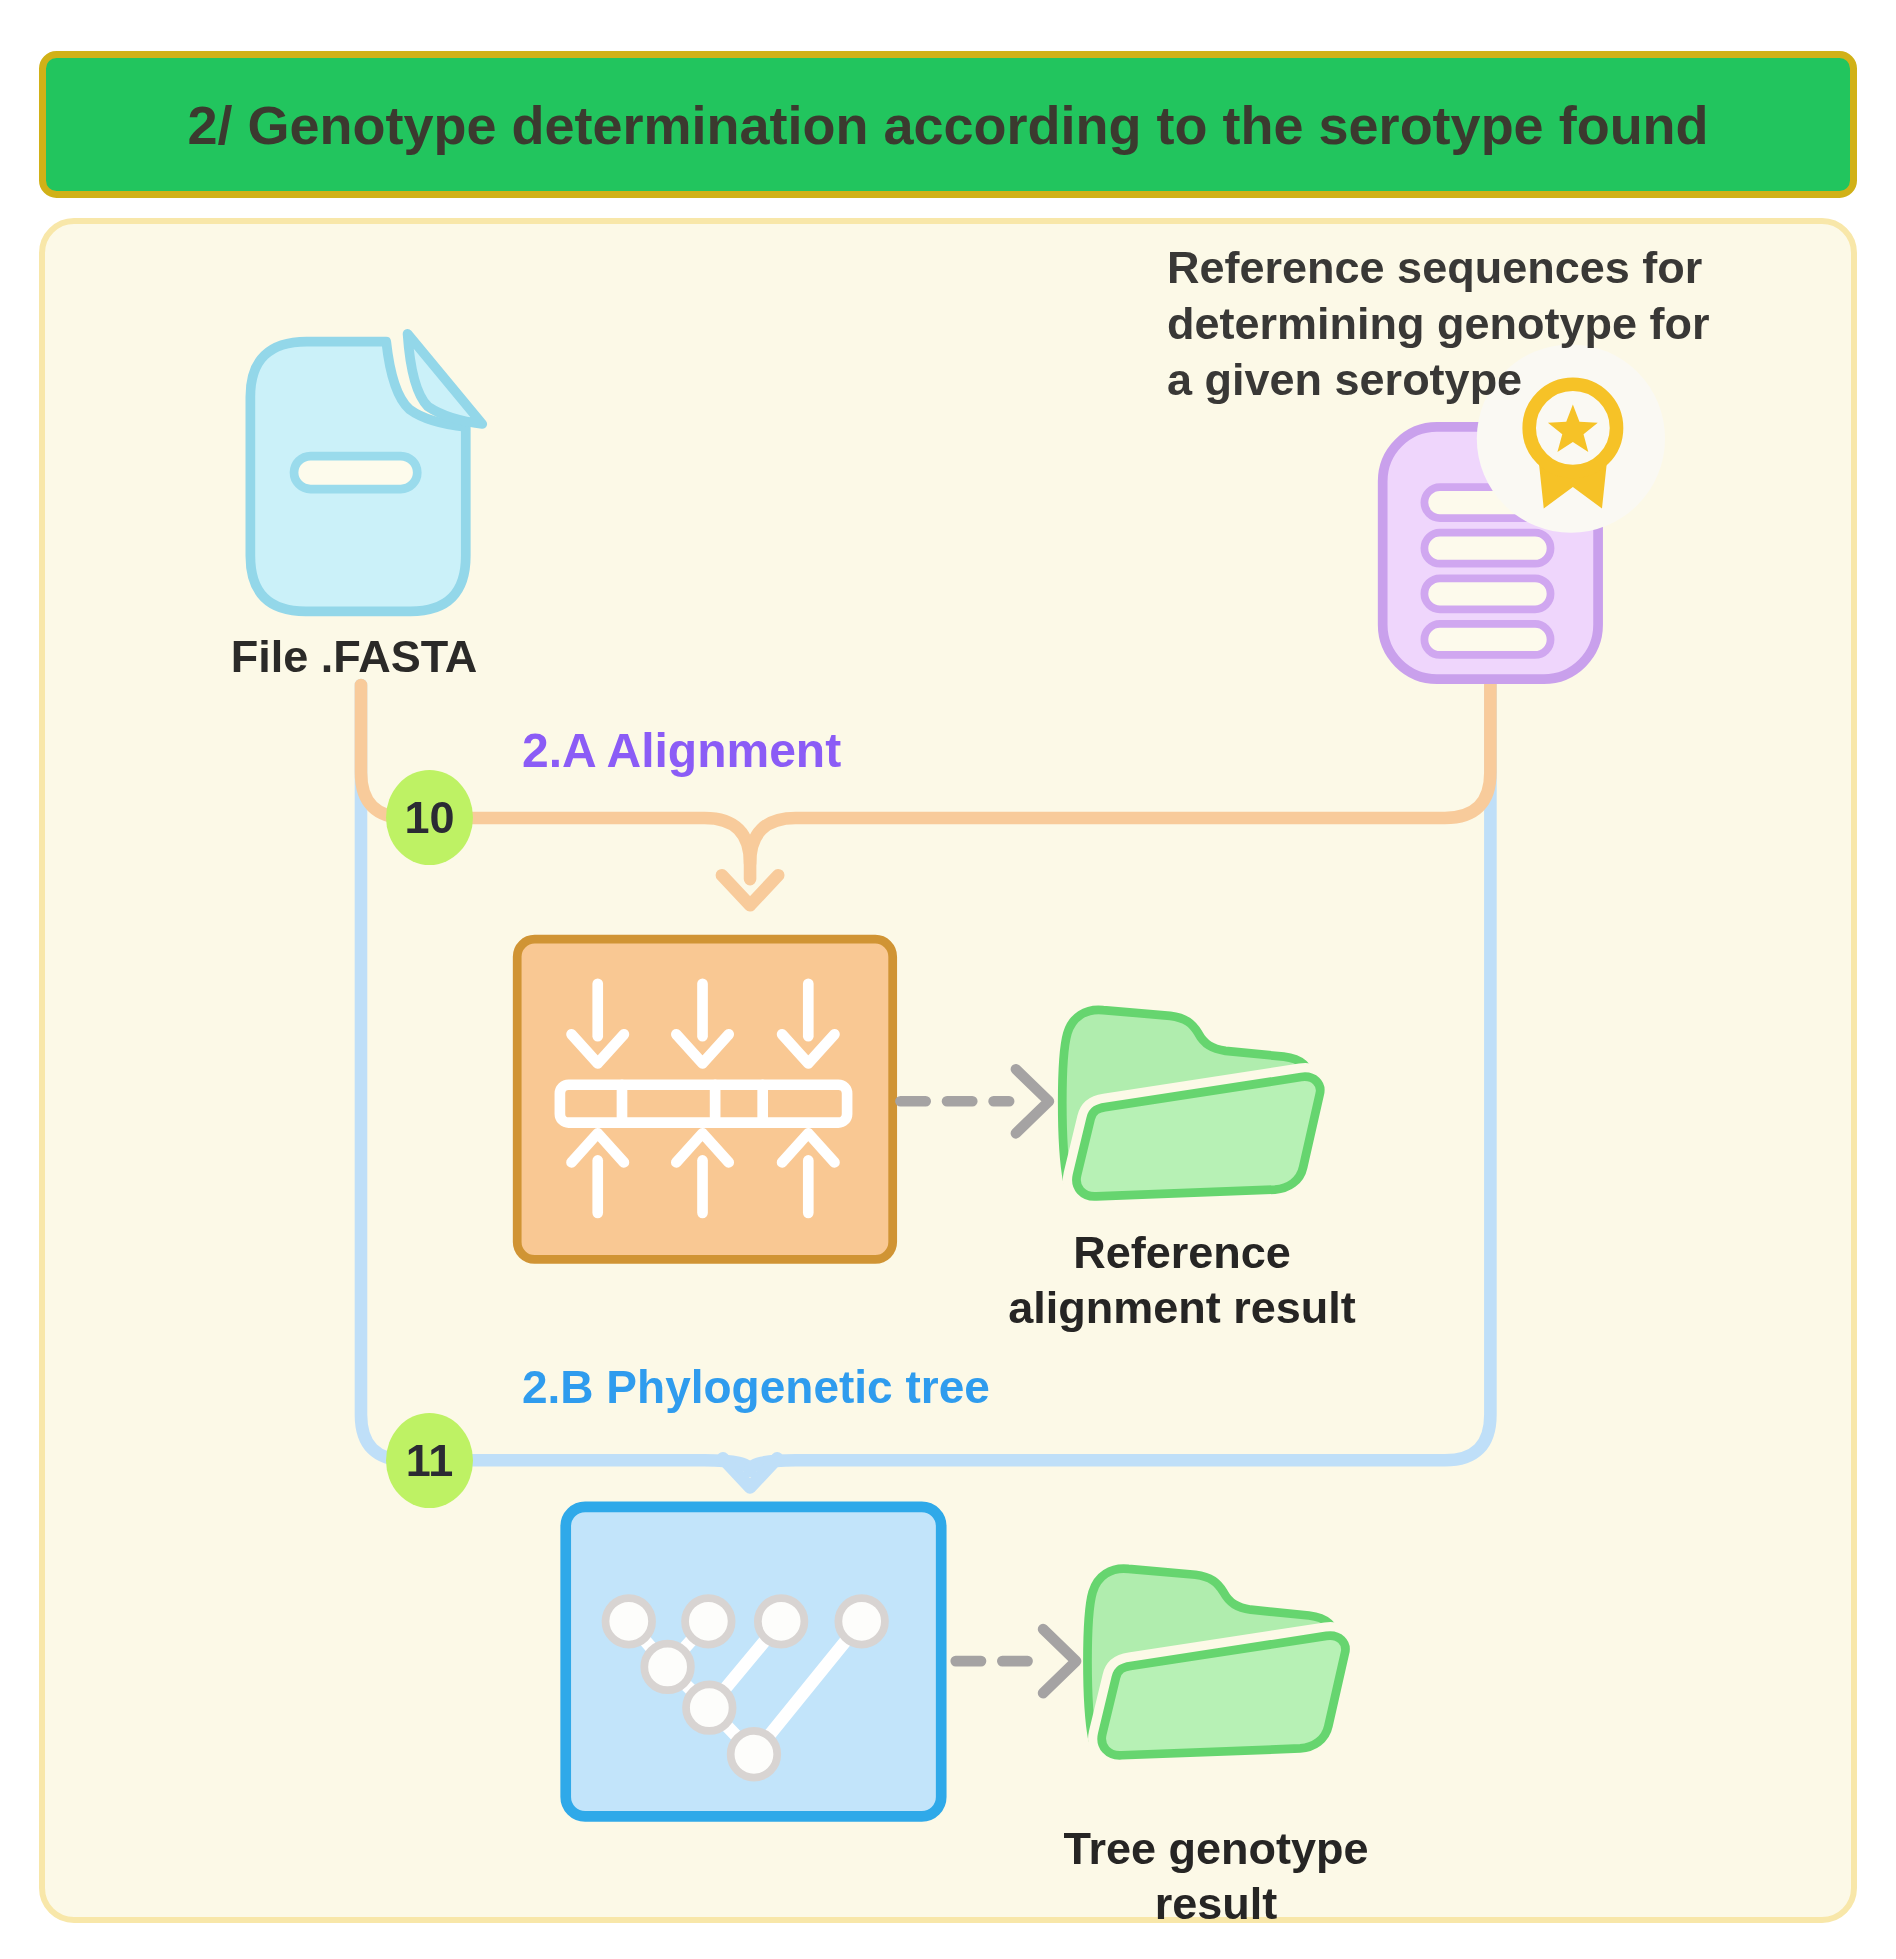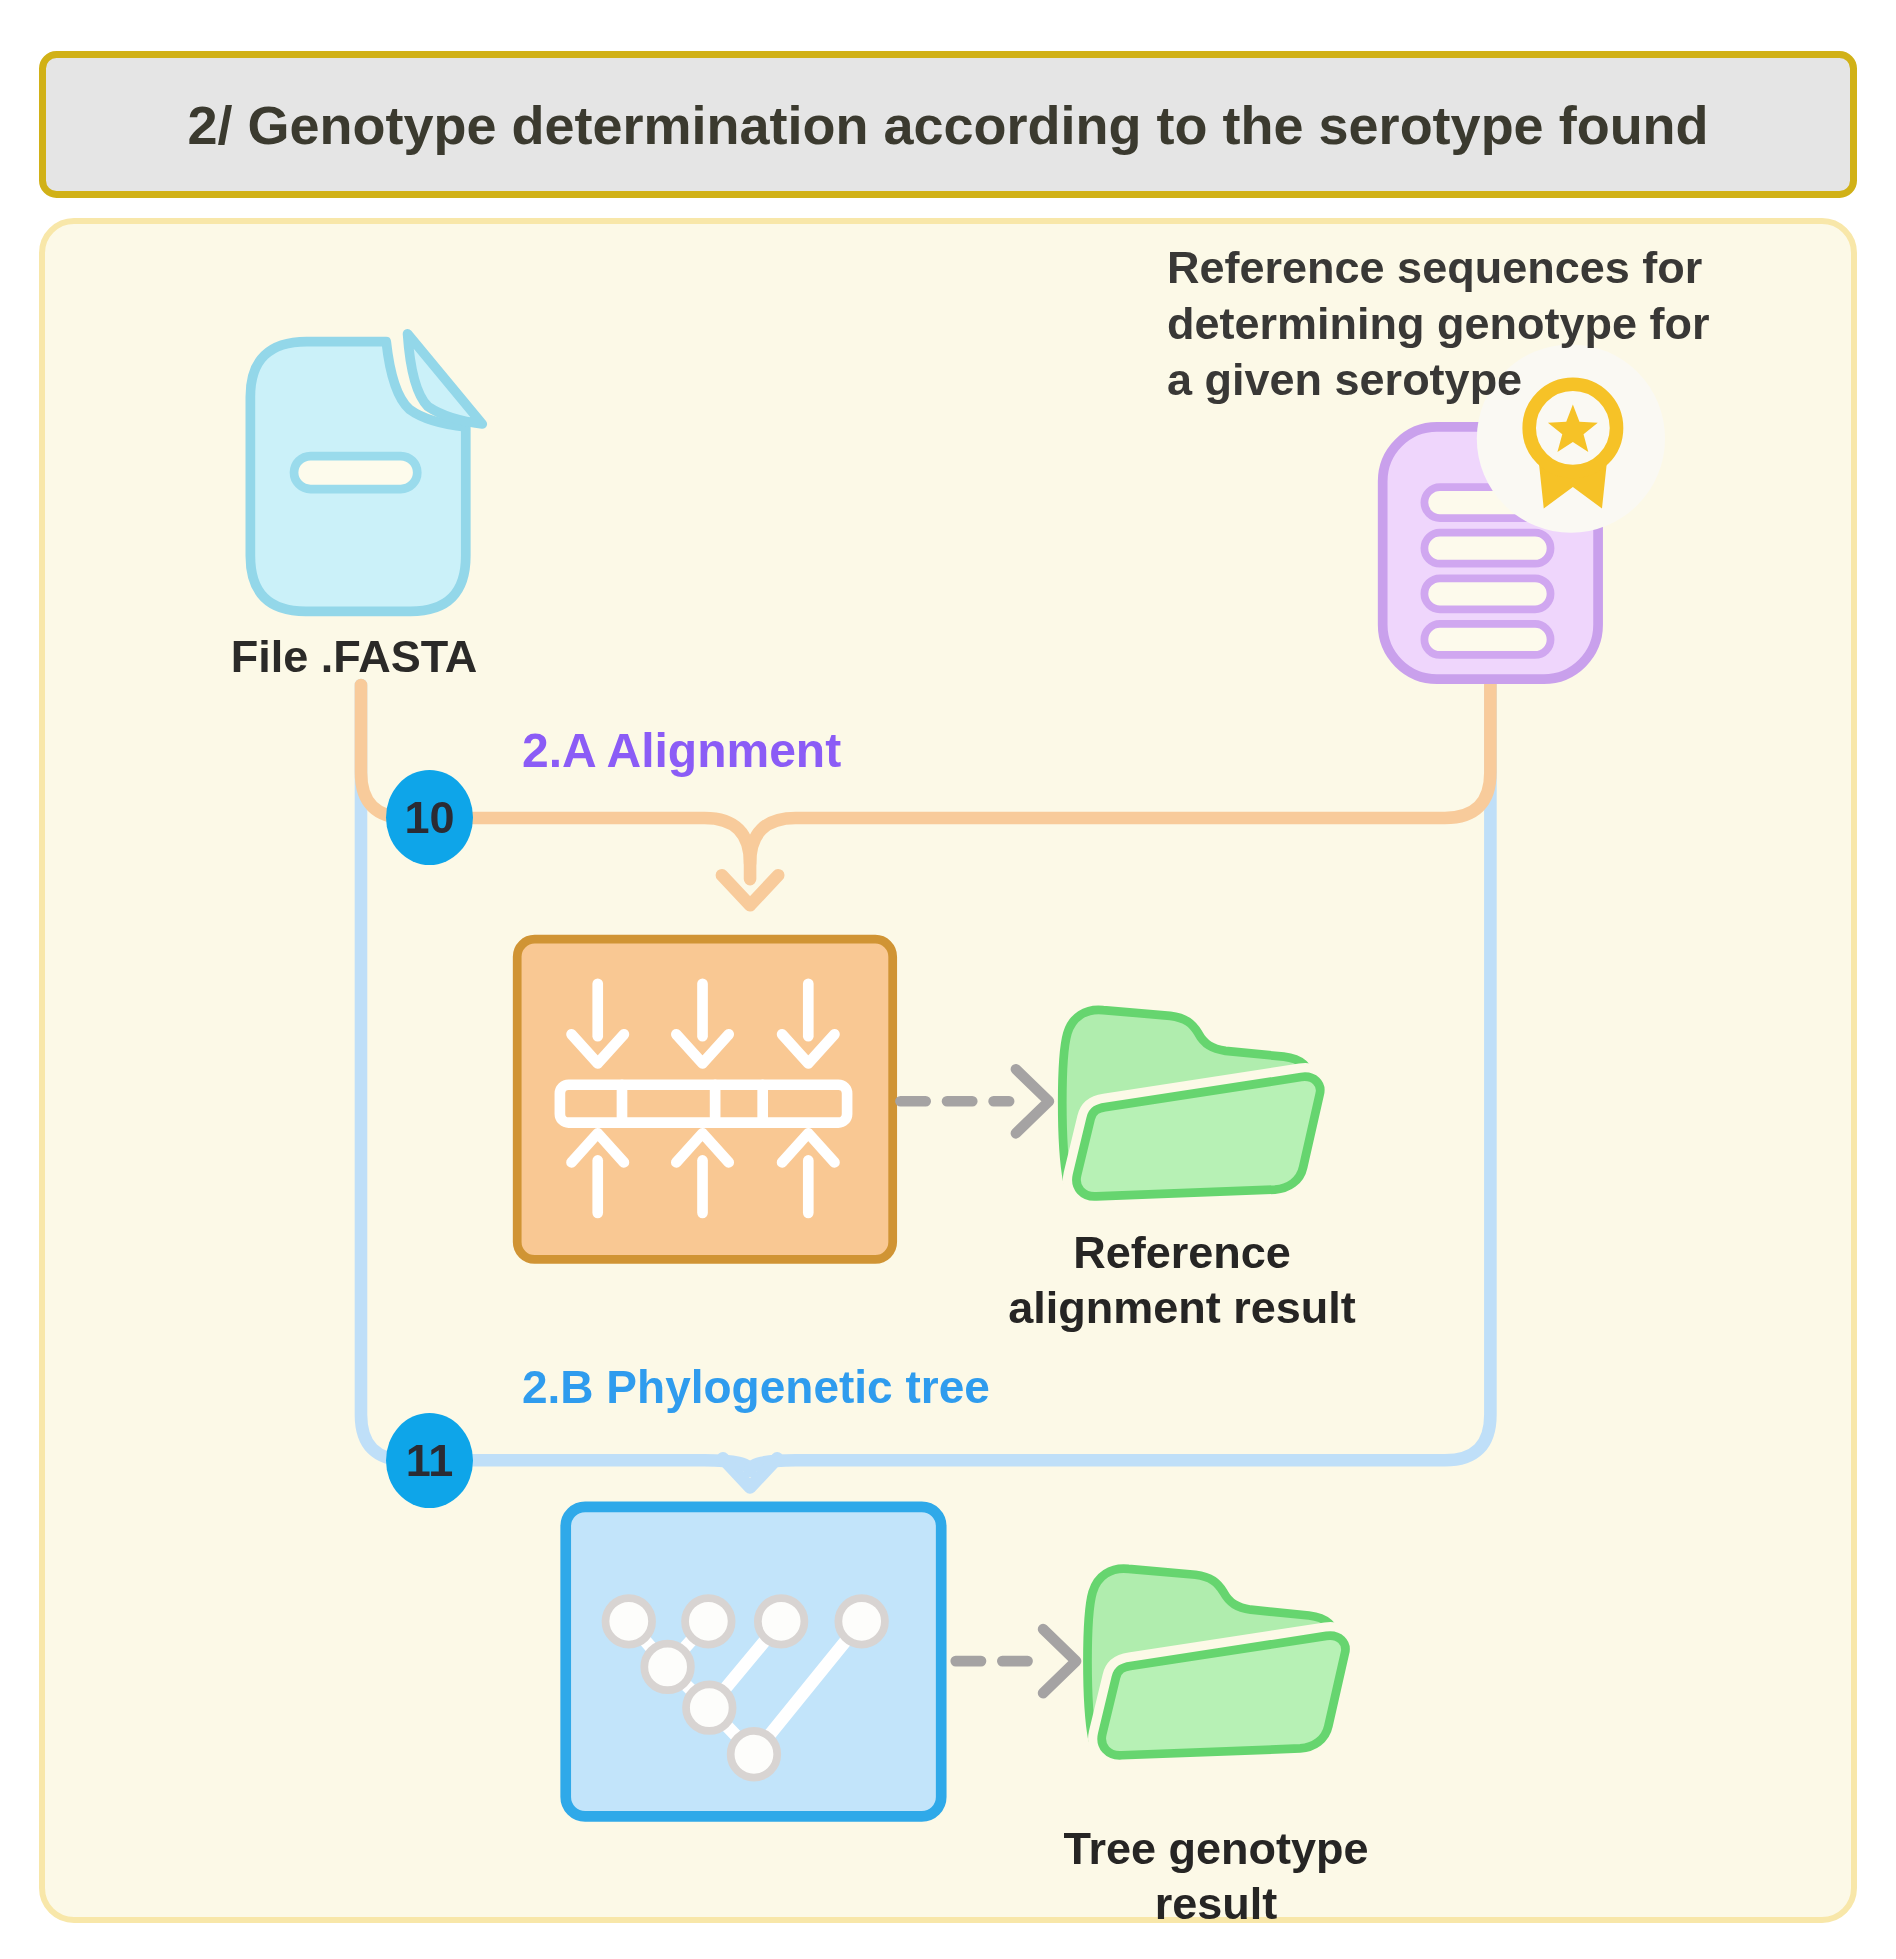--- a/index.html
+++ b/index.html
@@ -3,36 +3,36 @@
 <meta charset="utf-8">
 <style>
   html,body{margin:0;padding:0;}
   body{
     width:1896px;height:1959px;position:relative;background:#ffffff;
     font-family:"Liberation Sans", sans-serif;overflow:hidden;
   }
   .abs{position:absolute;box-sizing:border-box;}
   #title-banner{
     left:39px;top:51px;width:1818px;height:147px;
-    background:#e5e5e5;border:7.8px solid #D1B117;border-radius:17.5px;
+    background:#22c55e;border:7.8px solid #D1B117;border-radius:17.5px;
     display:flex;align-items:center;justify-content:center;
     font-weight:700;font-size:54px;color:#3B3A2F;z-index:2;
   }
   #main-panel{
     left:39px;top:218px;width:1818px;height:1705px;
     background:#FCF9E7;border:6.8px solid #F8E7A9;border-radius:35px;z-index:0;
   }
   #diagram-svg{left:0;top:0;z-index:1;}
   .label{z-index:2;font-weight:700;color:#2B2A28;}
   #fasta-label{left:160px;top:631px;width:388px;text-align:center;font-size:45px;}
   #ref-caption{left:1167px;top:240px;width:543px;font-size:45px;line-height:56px;color:#393836;}
   #step-a-label{left:522px;top:723px;font-size:48px;color:#8b5cf6;}
   #step-b-label{left:522px;top:1360px;font-size:46px;color:#2F9CEE;}
   .badge{
-    width:87px;height:95px;border-radius:50%;background:#0ea5e9;
+    width:87px;height:95px;border-radius:50%;background:#bef264;
     display:flex;align-items:center;justify-content:center;
     font-size:45px;font-weight:700;color:#2B2B33;z-index:2;
   }
   #badge-10{left:386px;top:770px;}
   #badge-11{left:386px;top:1413px;}
   .folder-label{width:446px;text-align:center;font-weight:700;font-size:45px;line-height:55px;color:#262524;z-index:2;}
   #alignment-result-label{left:959px;top:1225px;}
   #tree-result-label{left:993px;top:1788px;margin-top:33px;}
 </style>
 </head>

